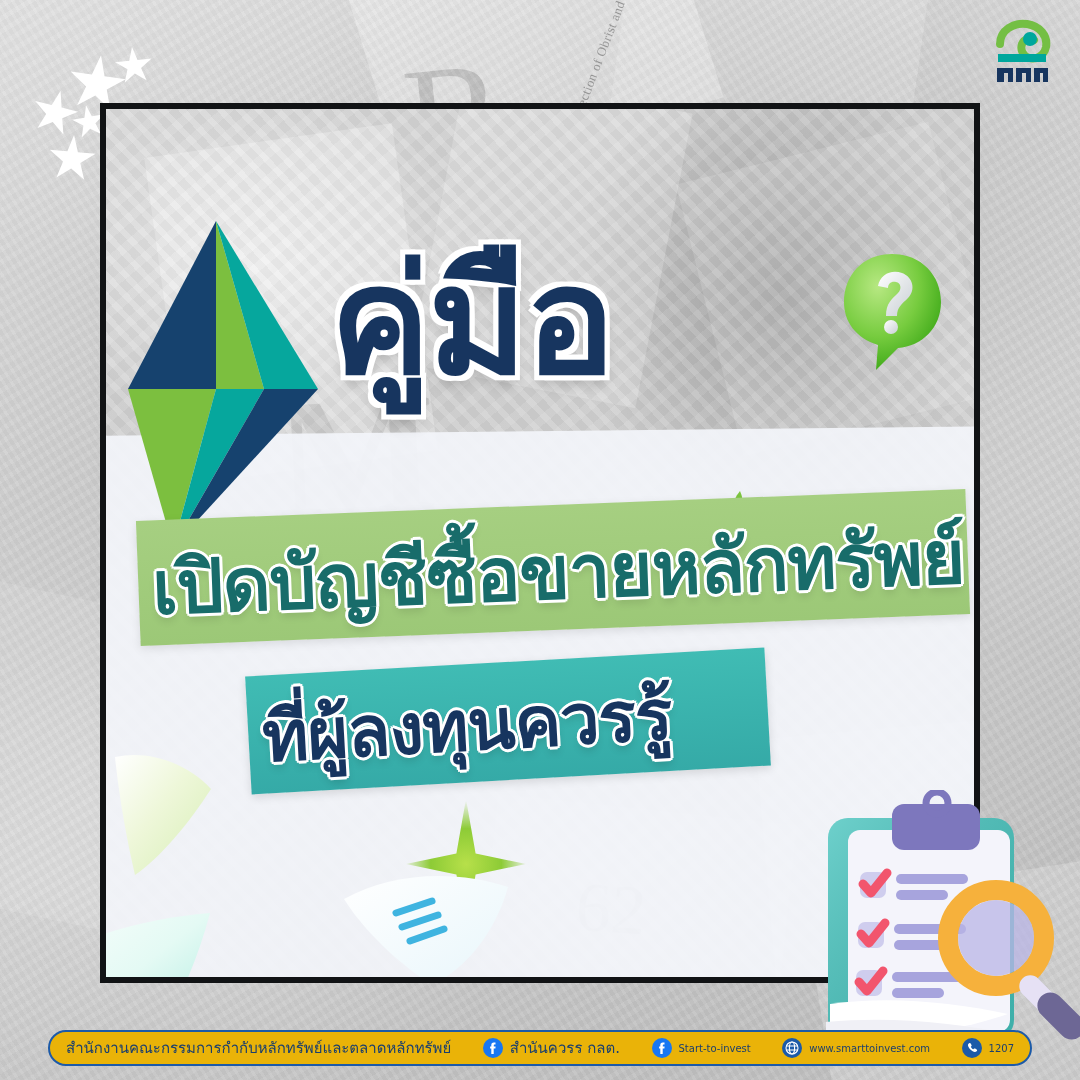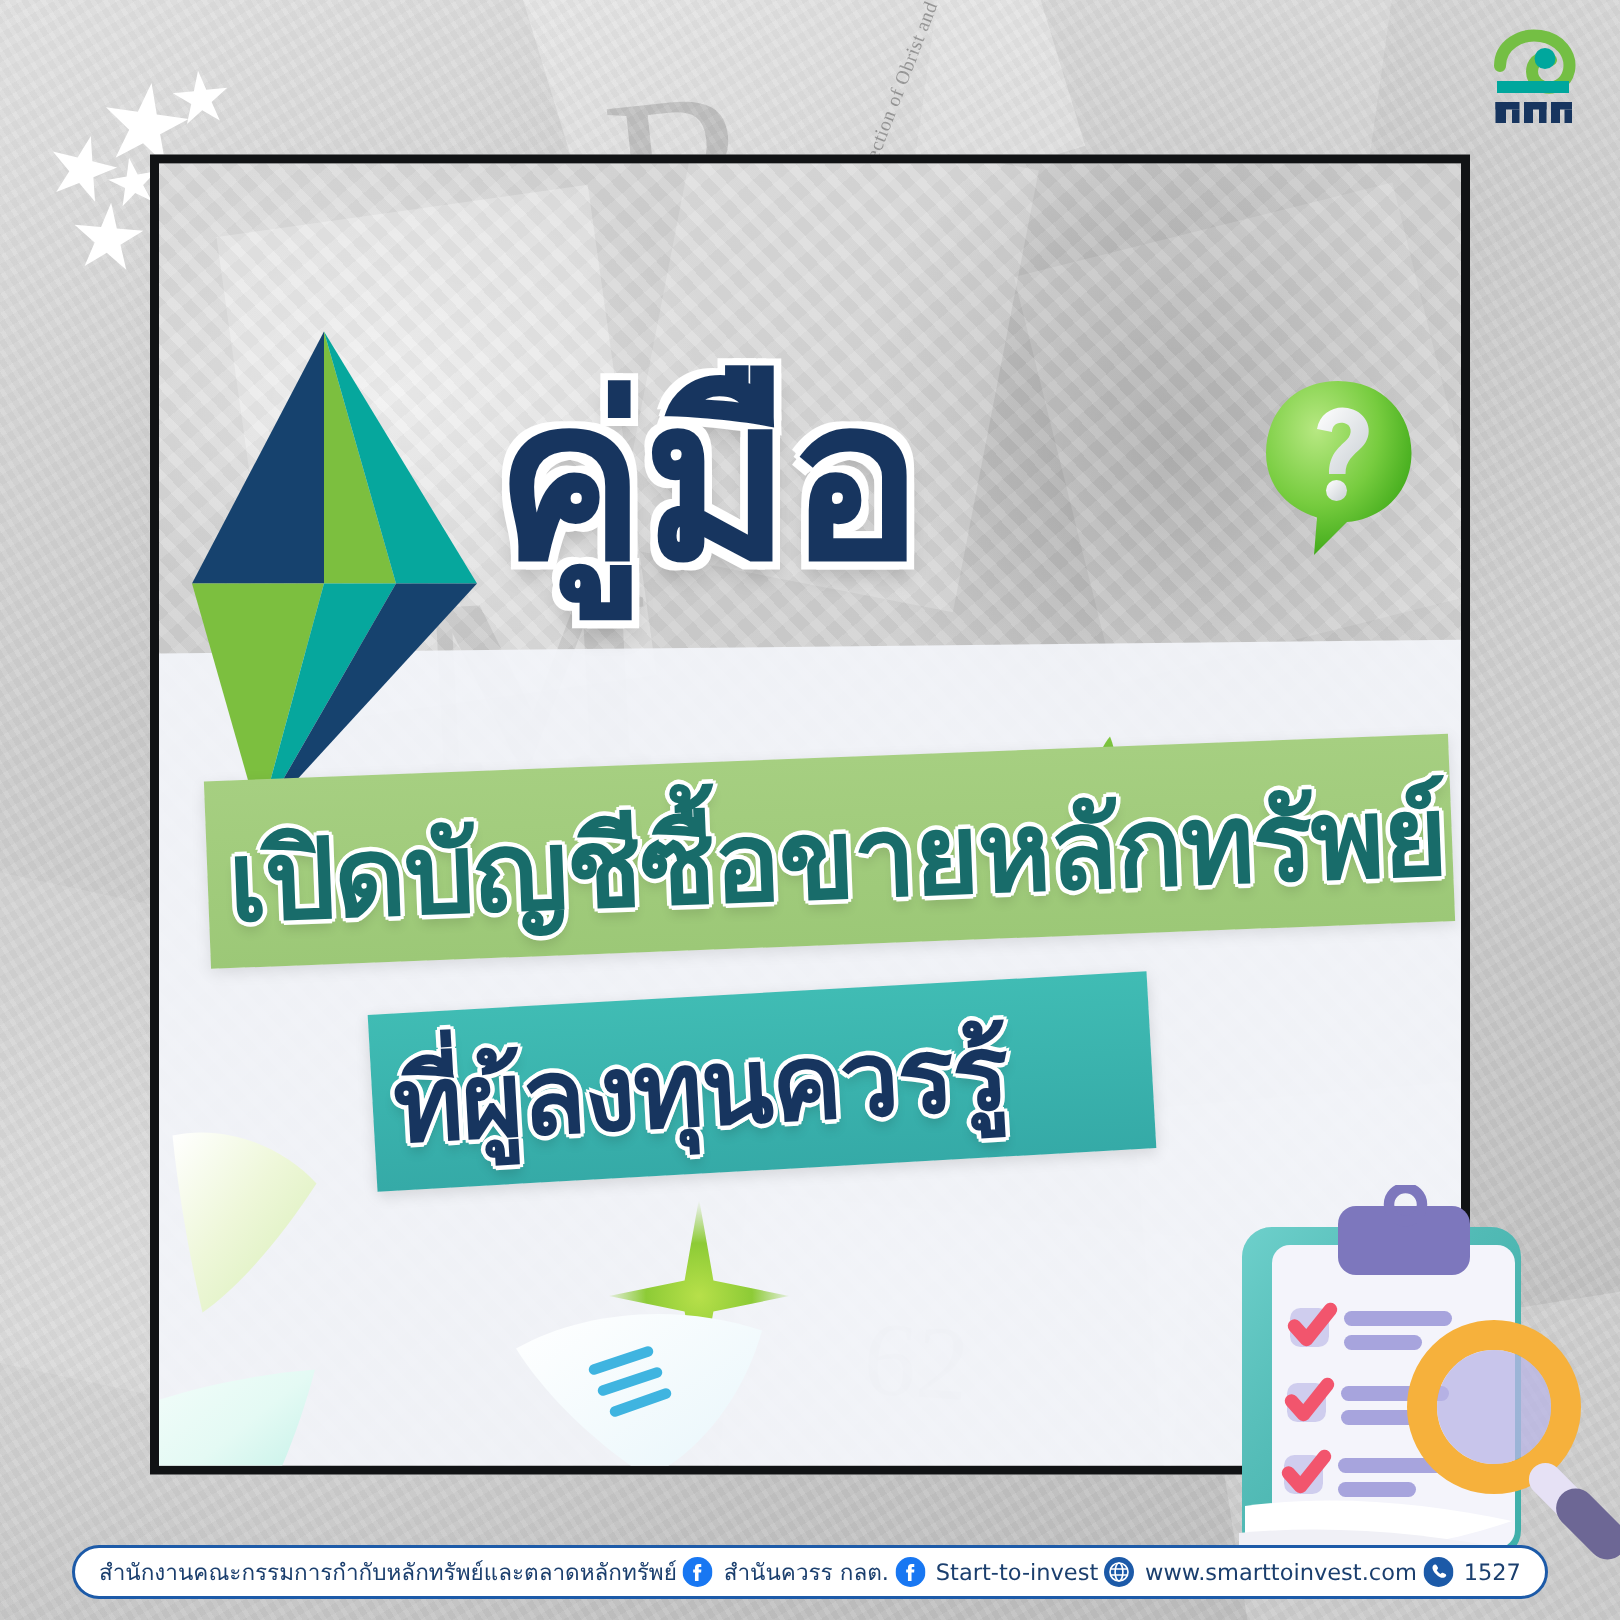--- a/index.html
+++ b/index.html
@@ -190,27 +190,27 @@
 
   
   .paper{position:absolute;}
 
   
   .clipboard{position:absolute;left:800px;top:790px;width:280px;height:270px;}
 
   
   .footer{
     position:absolute;left:48px;bottom:14px;width:984px;height:36px;
-    background:#ffffff;border:2px solid #1c5aa8;border-radius:18px;
+    background:#eab308;border:2px solid #1c5aa8;border-radius:18px;
     display:flex;align-items:center;justify-content:space-between;
     padding:0 16px;
   }
   .f-item{display:flex;align-items:center;gap:7px;white-space:nowrap;}
   .f-text{
-    font-family:"DejaVu Sans", sans-serif;font-size:15px;color:#1b3f6e;font-weight:500;
+    font-family:"DejaVu Sans", sans-serif;font-size:10px;color:#1b3f6e;font-weight:500;
   }
   .f-text.thai{font-size:15px;}
   .f-ico{width:20px;height:20px;flex:0 0 20px;}
 </style>
 </head>
 <body>
 
 <div class="backdrop">
   <div class="bd-sheet bd-s1"></div>
   <div class="bd-sheet bd-s2"></div>
@@ -448,16 +448,16 @@
     <span class="f-text">www.smarttoinvest.com</span>
   </div>
 
   <div class="f-item">
     <span class="f-ico">
       <svg viewBox="0 0 20 20" width="20" height="20" aria-hidden="true">
         <circle cx="10" cy="10" r="10" fill="#1c5aa8"></circle>
         <path d="M7.2 5.2c.5-.4 1.2-.3 1.5.3l.8 1.4c.3.5.2 1-.2 1.4l-.5.4c.5 1.2 1.4 2.1 2.6 2.6l.4-.5c.4-.4.9-.5 1.4-.2l1.4.8c.6.3.7 1 .3 1.5-.9 1.1-2.4 1.3-3.8.6-2-1-3.7-2.7-4.7-4.7-.7-1.4-.5-2.8.6-3.6z" fill="#fff"></path>
       </svg>
     </span>
-    <span class="f-text">1527</span>
+    <span class="f-text">1207</span>
   </div>
 
 </div>
 
 </body></html>

